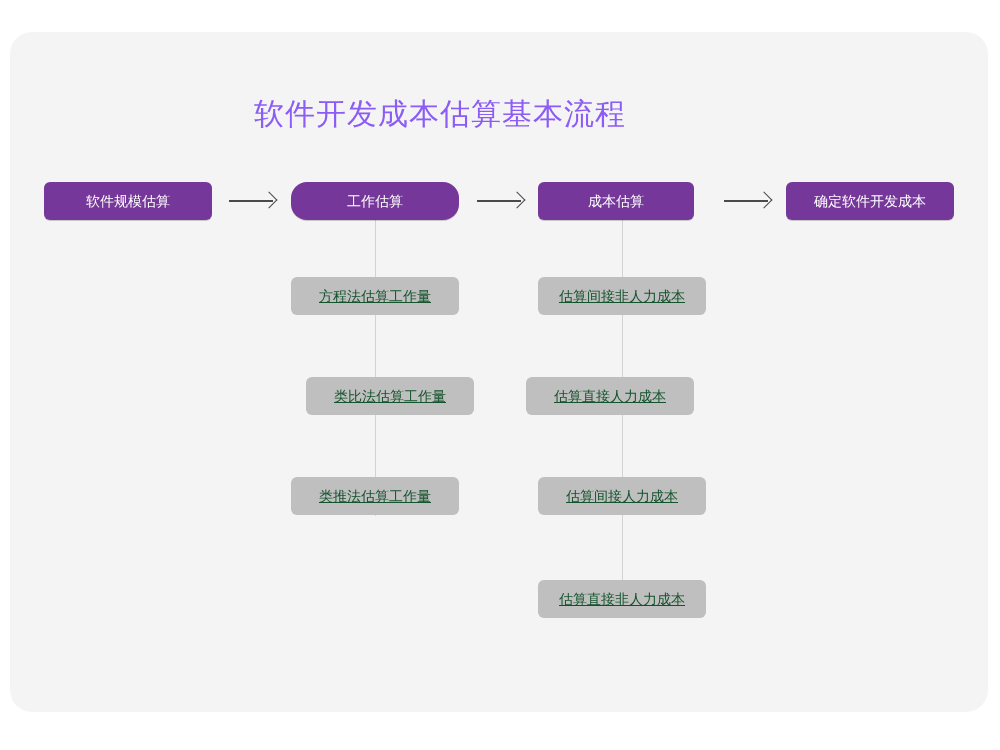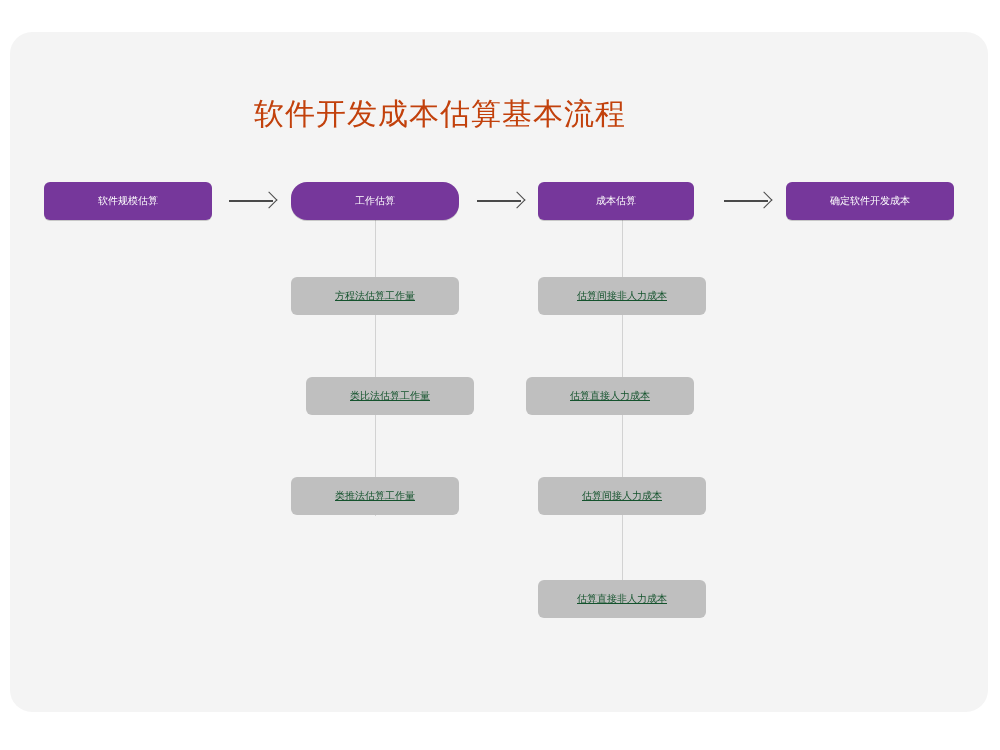--- a/index.html
+++ b/index.html
@@ -34,21 +34,21 @@
   }
 
   .title {
     position: absolute;
     left: 0;
     top: 93px;
     width: 880px;
     text-align: center;
     font-size: 30px;
     line-height: 42px;
-    color: #c2410c;
+    color: #8b5cf6;
     letter-spacing: 1px;
     white-space: nowrap;
   }
 
   
   .vline {
     position: absolute;
     width: 1px;
     background: #d2d2d2;
     z-index: 1;
@@ -78,21 +78,21 @@
   }
 
   
   .node {
     position: absolute;
     box-sizing: border-box;
     display: flex;
     align-items: center;
     justify-content: center;
     border-radius: 6px;
-    font-size: 10px;
+    font-size: 14px;
     line-height: 18px;
     white-space: nowrap;
     z-index: 2;
     user-select: none;
   }
 
   .node.stage {
     background: #76379b;
     color: #ffffff;
     height: 38px;

